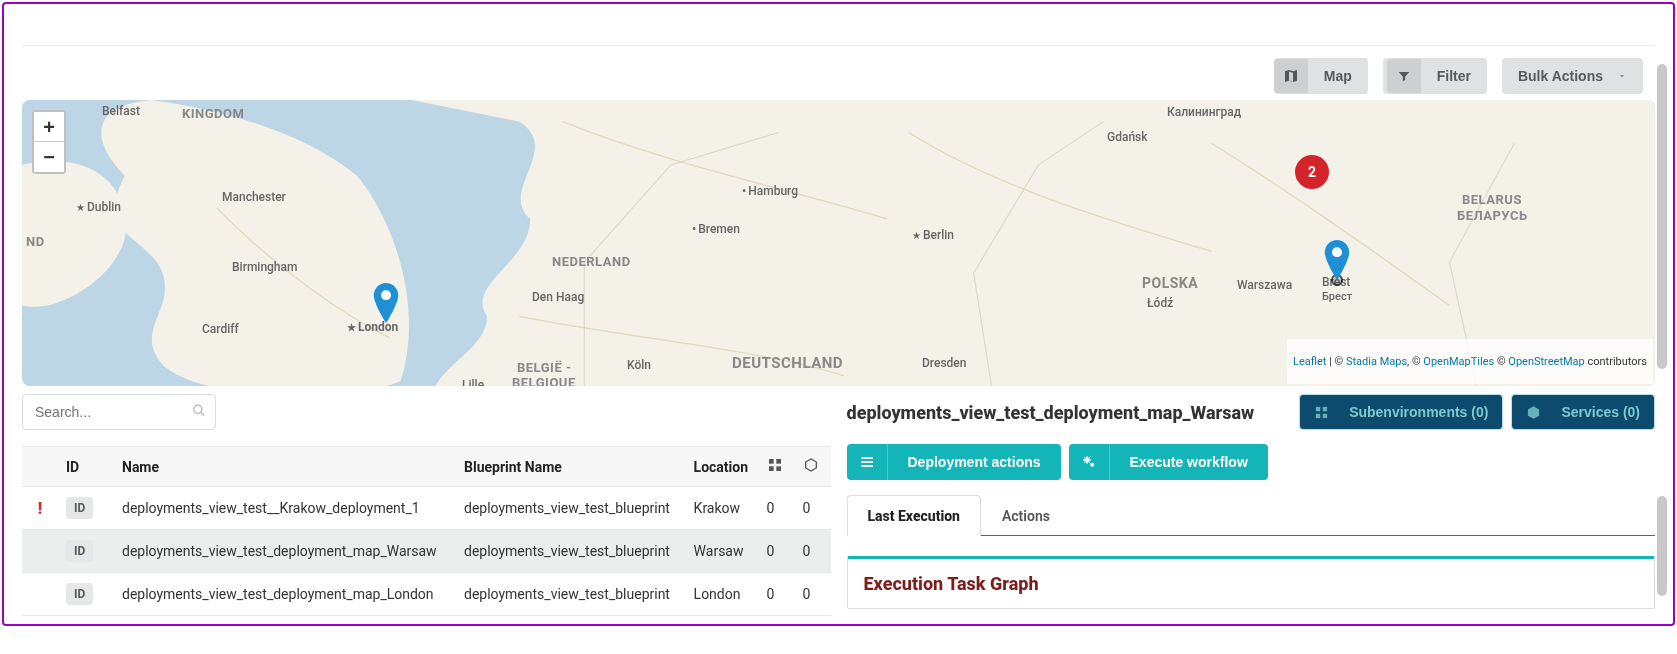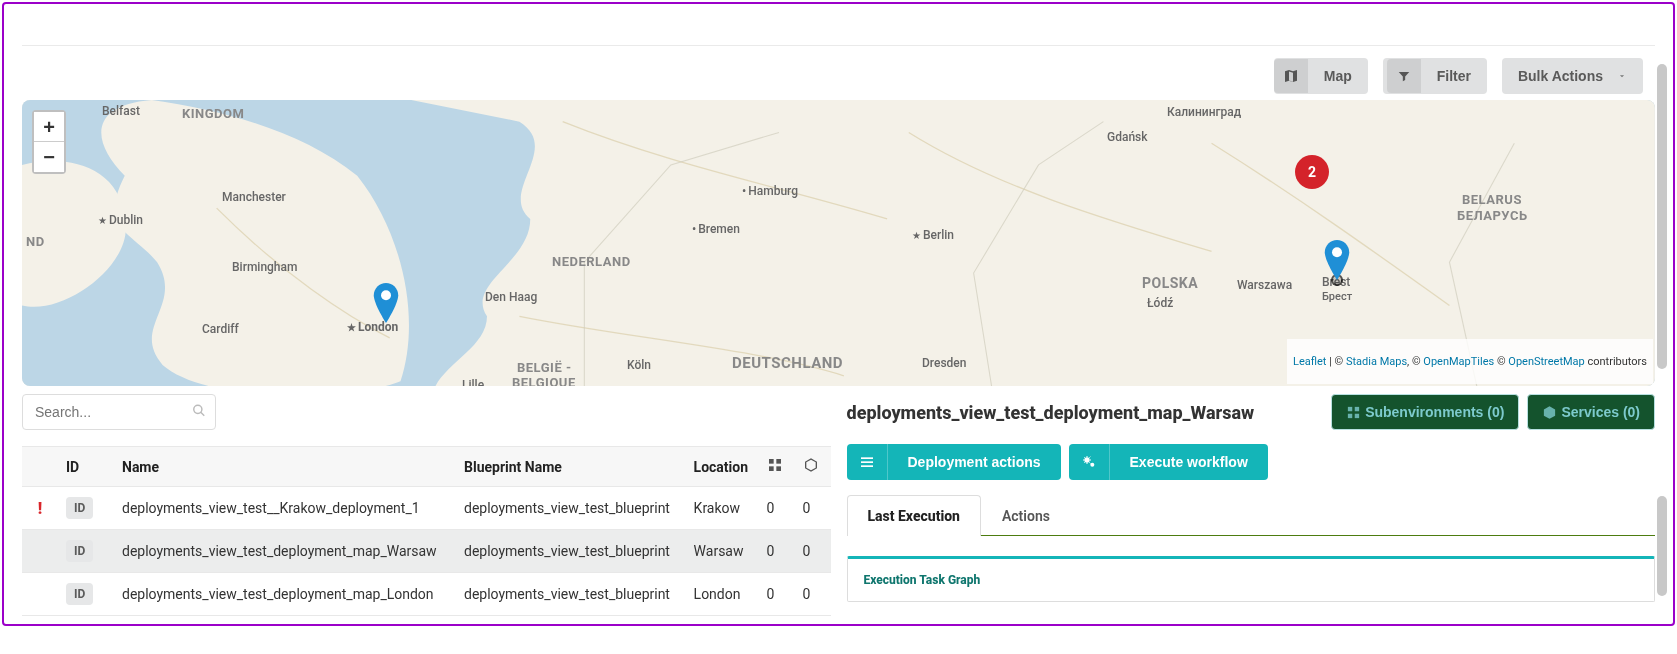--- a/index.html
+++ b/index.html
@@ -49,34 +49,34 @@
   table.deploy th, table.deploy td { padding:10px 8px; text-align:left; border-bottom:1px solid #e8e8e8; }
   table.deploy thead th { background:#f7f7f7; font-weight:700; color:#222; font-size:14px; border-top:1px solid #e8e8e8;}
   table.deploy tbody tr.selected { background:#eceded; }
   .id-chip { display:inline-block; background:#e6e7e8; color:#5b5b5b; font-size:12px; font-weight:700; padding:4px 8px; border-radius:4px; }
   .err-icon { color:#d9262b; font-weight:900; font-size:16px; text-align:center; width:100%; display:inline-block;}
   th.icon-col, td.icon-col { width:36px; text-align:center; }
   th.center, td.center { text-align:center; }
 
   .detail-header { display:flex; justify-content:space-between; align-items:center; gap:10px; margin-bottom:14px;}
   .detail-title { font-size:18px; font-weight:800; color:#333;}
-  .ghost-btn { border:1px solid #b7e1e1; color:#7dcacd; background:#14532d; padding:9px 14px; border-radius:4px; font-size:14px; font-weight:600; display:flex; align-items:center; gap:4px; cursor:pointer;}
+  .ghost-btn { border:1px solid #b7e1e1; color:#7dcacd; background:#0c4a6e; padding:9px 14px; border-radius:4px; font-size:14px; font-weight:600; display:flex; align-items:center; gap:20px; cursor:pointer;}
   .ghost-btn svg { opacity:0.8; }
 
   .action-row { display:flex; gap:8px; margin-bottom:14px;}
   .teal-btn { background:#14b5b8; color:#fff; border:none; border-radius:4px; font-size:14px; font-weight:700; display:flex; align-items:center; cursor:pointer;}
   .teal-btn .icon-part { padding:10px 12px; border-right:1px solid rgba(255,255,255,0.25); display:flex; align-items:center;}
   .teal-btn .text-part { padding:10px 20px; }
 
   .tabs { display:flex; border-bottom:1px solid #4d7c0f; }
   .tab { padding:12px 20px; font-size:14px; color:#555; font-weight:600; cursor:pointer; border:1px solid transparent; border-bottom:none; position:relative; bottom:-1px; border-radius:4px 4px 0 0;}
   .tab.active { border-color:#ddd; background:#fff; color:#222; font-weight:800;}
 
   .task-panel { border:1px solid #ddd; border-top:3px solid #14b5b8; margin-top:20px; border-radius:2px; }
-  .task-panel .tp-title { padding:14px 16px; font-weight:800; font-size:12px; color:#0f766e;}
+  .task-panel .tp-title { padding:14px 16px; font-weight:800; font-size:18px; color:#7f1d1d;}
 
   .vscroll { position:absolute; right:4px; top:60px; bottom:6px; width:14px; }
   .vscroll .thumb { position:absolute; left:2px; right:2px; background:#c8c8c8; border-radius:6px; }
 </style>
 </head>
 <body>
 
 <div class="outer">
   <div class="content">
     <div class="top-spacer"></div>
@@ -128,30 +128,30 @@
         </g>
         <g stroke="#d0cdbd" stroke-width="1" fill="none" opacity="0.7">
           <path d="M520,286 L520,150 L600,60 L700,30"></path>
           <path d="M900,286 L880,160 L940,60 L1000,20"></path>
           <path d="M1350,286 L1320,150 L1380,40"></path>
         </g>
       </svg>
 
       <span class="map-label" style="left:80px; top:4px;">Belfast</span>
       <span class="map-label country" style="left:160px; top:6px;">KINGDOM</span>
-      <span class="map-label capital" style="left:76px; top:100px;margin-top:13px;">Dublin</span>
+      <span class="map-label capital" style="left:54px; top:100px;">Dublin</span>
       <span class="map-label" style="left:200px; top:90px;">Manchester</span>
       <span class="map-label" style="left:210px; top:160px;">Birmingham</span>
       <span class="map-label" style="left:180px; top:222px;">Cardiff</span>
       <span class="map-label capital" style="left:325px; top:220px; font-weight:700;">London</span>
       <span class="map-label country" style="left:4px; top:134px;">ND</span>
       <span class="map-label" style="left:440px; top:278px;">Lille</span>
       <span class="map-label country" style="left:495px; top:260px;">BELGIË -</span>
       <span class="map-label country" style="left:490px; top:275px;">BELGIQUE</span>
-      <span class="map-label" style="left:463px; top:190px;">Den Haag</span>
+      <span class="map-label" style="left:510px; top:190px;">Den Haag</span>
       <span class="map-label country" style="left:530px; top:154px;">NEDERLAND</span>
       <span class="map-label" style="left:605px; top:258px;">Köln</span>
       <span class="map-label city" style="left:670px; top:122px;">Bremen</span>
       <span class="map-label city" style="left:720px; top:84px;">Hamburg</span>
       <span class="map-label capital" style="left:890px; top:128px;">Berlin</span>
       <span class="map-label country" style="left:710px; top:254px; font-size:15px;">DEUTSCHLAND</span>
       <span class="map-label" style="left:900px; top:256px;">Dresden</span>
       <span class="map-label" style="left:1085px; top:30px;">Gdańsk</span>
       <span class="map-label" style="left:1145px; top:5px;">Калининград</span>
       <span class="map-label country" style="left:1120px; top:175px; font-size:14px;">POLSKA</span>

